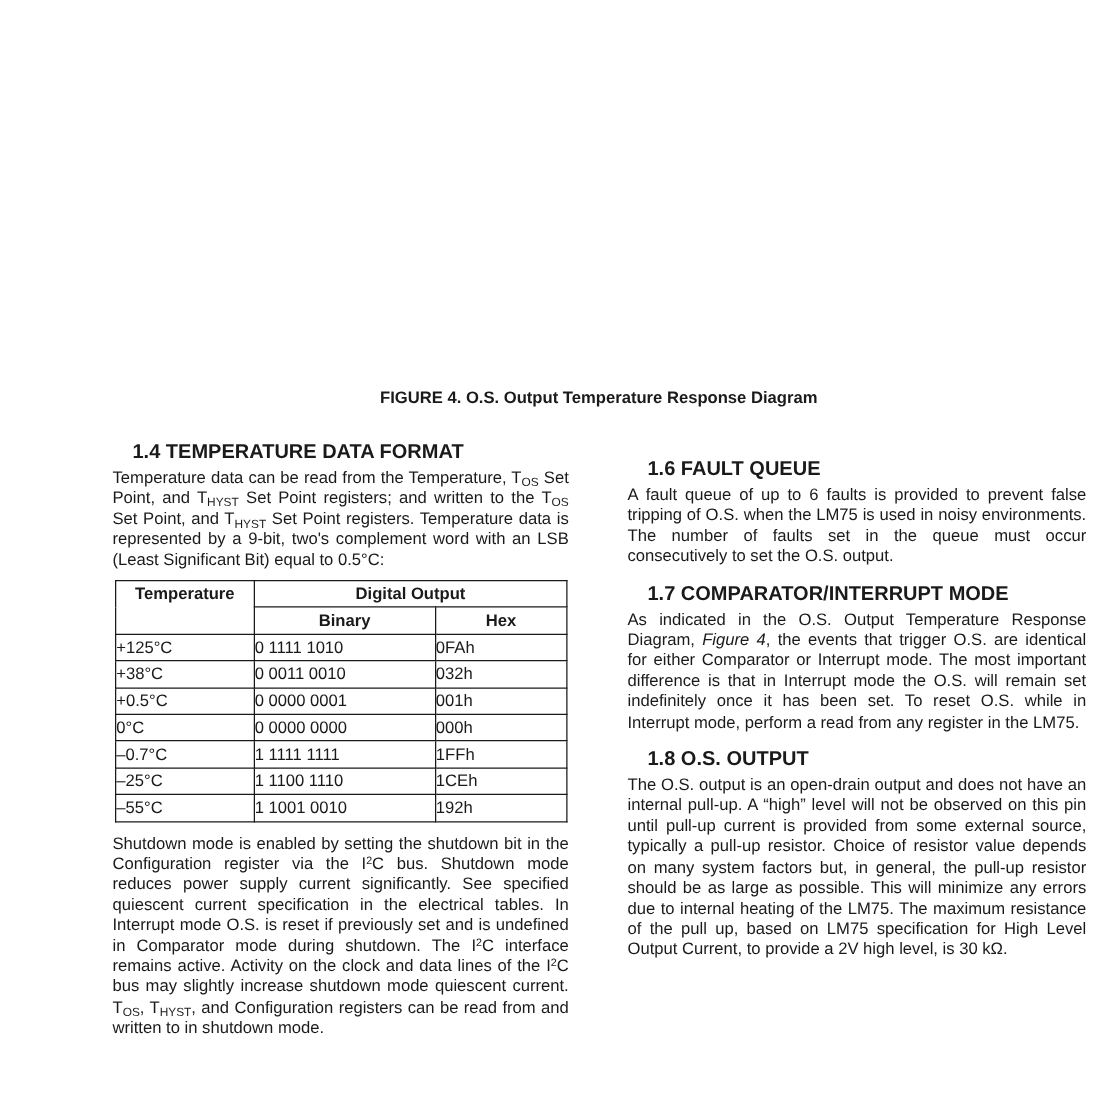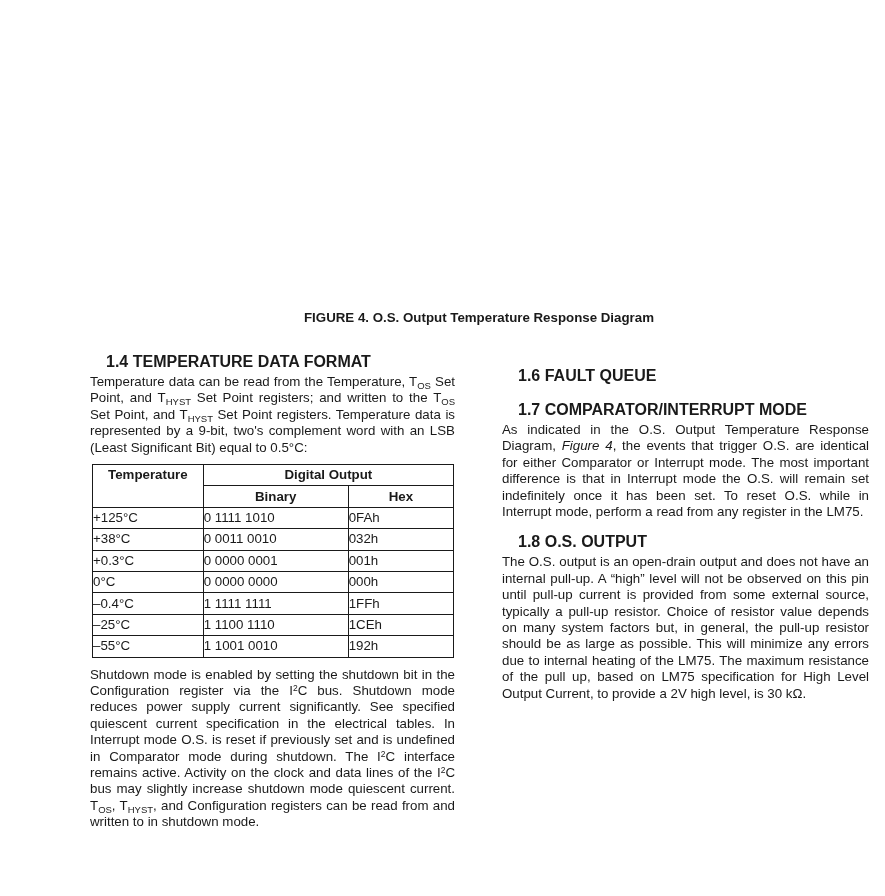--- a/index.html
+++ b/index.html
@@ -60,31 +60,31 @@
       <td>+125°C</td>
       <td>0 1111 1010</td>
       <td>0FAh</td>
     </tr>
     <tr>
       <td>+38°C</td>
       <td>0 0011 0010</td>
       <td>032h</td>
     </tr>
     <tr>
-      <td>+0.3°C</td>
+      <td>+0.5°C</td>
       <td>0 0000 0001</td>
       <td>001h</td>
     </tr>
     <tr>
       <td>0°C</td>
       <td>0 0000 0000</td>
       <td>000h</td>
     </tr>
     <tr>
-      <td>–0.4°C</td>
+      <td>–0.7°C</td>
       <td>1 1111 1111</td>
       <td>1FFh</td>
     </tr>
     <tr>
       <td>–25°C</td>
       <td>1 1100 1110</td>
       <td>1CEh</td>
     </tr>
     <tr>
       <td>–55°C</td>
@@ -95,20 +95,21 @@
     </table>
   <div class="table-after"></div>
 
   <p><span>Shutdown mode is enabled by setting the shutdown bit in the Configuration register via the I</span><sup>2</sup><span>C bus. Shutdown mode reduces power supply current significantly. See specified quiescent current specification in the electrical tables. In Interrupt mode O.S. is reset if previously set and is undefined in Comparator mode during shutdown. The I</span><sup>2</sup><span>C interface remains active. Activity on the clock and data lines of the I</span><sup>2</sup><span>C bus may slightly increase shutdown mode quiescent current. T</span><sub>OS</sub><span>, T</span><sub>HYST</sub><span>, and Configuration registers can be read from and written to in shutdown mode.</span></p>
 </div>
 
 <div class="col col-right">
   <div class="gap-md"></div>
 
   <h2>1.6 FAULT QUEUE</h2>
+  <p>A fault queue of up to 6 faults is provided to prevent false tripping of O.S. when the LM75 is used in noisy environments. The number of faults set in the queue must occur consecutively to set the O.S. output.</p>
   <div class="gap-md"></div>
 
   <h2>1.7 COMPARATOR/INTERRUPT MODE</h2>
   <p><span>As indicated in the O.S. Output Temperature Response Diagram, </span><i>Figure 4</i><span>, the events that trigger O.S. are identical for either Comparator or Interrupt mode. The most important difference is that in Interrupt mode the O.S. will remain set indefinitely once it has been set. To reset O.S. while in Interrupt mode, perform a read from any register in the LM75.</span></p>
   <div class="gap-md"></div>
 
   <h2>1.8 O.S. OUTPUT</h2>
   <p>The O.S. output is an open-drain output and does not have an internal pull-up. A “high” level will not be observed on this pin until pull-up current is provided from some external source, typically a pull-up resistor. Choice of resistor value depends on many system factors but, in general, the pull-up resistor should be as large as possible. This will minimize any errors due to internal heating of the LM75. The maximum resistance of the pull up, based on LM75 specification for High Level Output Current, to provide a 2V high level, is 30 kΩ.</p>
 </div>
 

